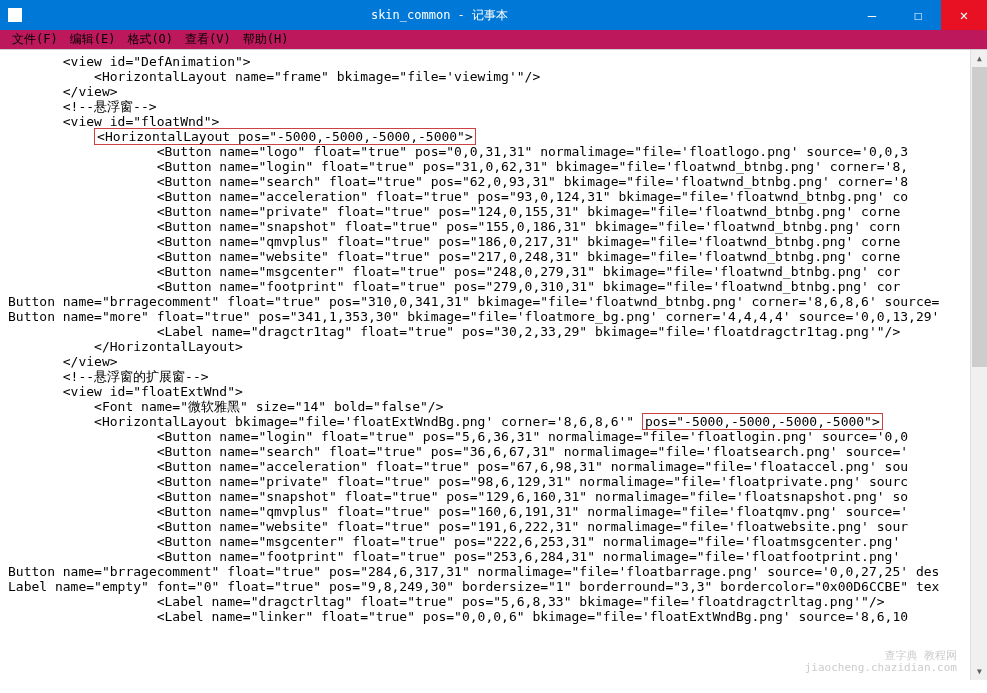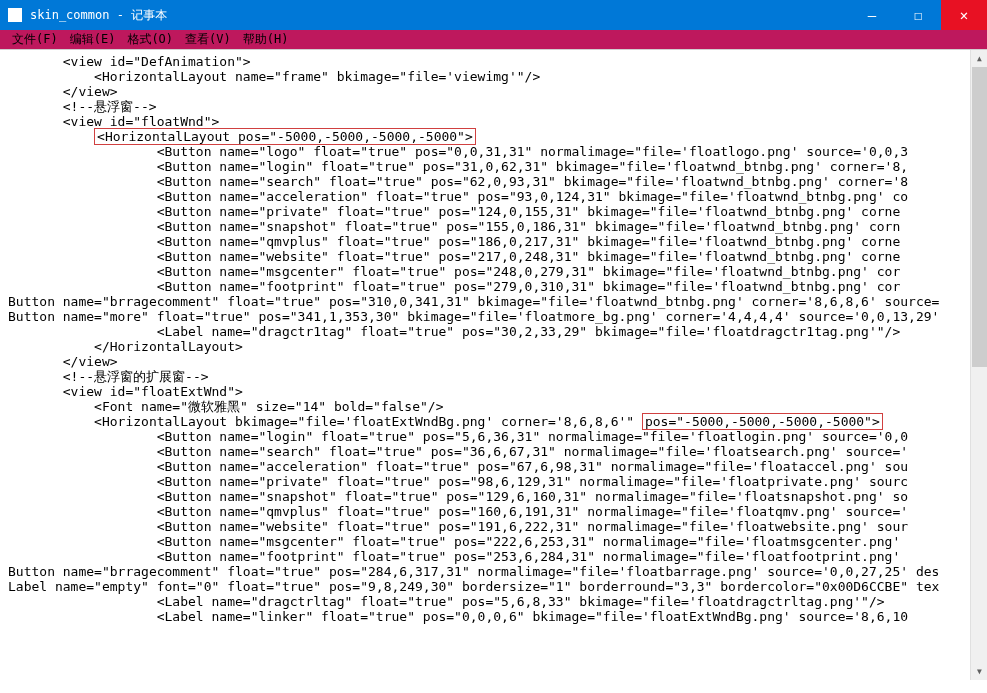--- a/index.html
+++ b/index.html
@@ -19,21 +19,21 @@
       color: #fff;
     }
     .titlebar-icon {
       width: 14px; height: 14px;
       margin: 0 8px;
       background: #fff;
       display: inline-block;
     }
     .titlebar-title {
       flex: 1;
-      text-align: left;
+      text-align: center;
       font-size: 12px;
     }
     .titlebar-btns { display: flex; }
     .titlebar-btn {
       width: 46px; height: 30px;
       display: flex; align-items: center; justify-content: center;
       color: #fff; font-size: 14px;
     }
     .titlebar-btn.close { background: #e81123; }
     .menubar {
@@ -142,19 +142,21 @@
 <span>                   &lt;Button name="private" float="true" pos="98,6,129,31" normalimage="file='floatprivate.png' sourc</span>
 <span>                   &lt;Button name="snapshot" float="true" pos="129,6,160,31" normalimage="file='floatsnapshot.png' so</span>
 <span>                   &lt;Button name="qmvplus" float="true" pos="160,6,191,31" normalimage="file='floatqmv.png' source='</span>
 <span>                   &lt;Button name="website" float="true" pos="191,6,222,31" normalimage="file='floatwebsite.png' sour</span>
 <span>                   &lt;Button name="msgcenter" float="true" pos="222,6,253,31" normalimage="file='floatmsgcenter.png' </span>
 <span>                   &lt;Button name="footprint" float="true" pos="253,6,284,31" normalimage="file='floatfootprint.png' </span>
 <span>Button name="brragecomment" float="true" pos="284,6,317,31" normalimage="file='floatbarrage.png' source='0,0,27,25' des</span>
 <span>Label name="empty" font="0" float="true" pos="9,8,249,30" bordersize="1" borderround="3,3" bordercolor="0x00D6CCBE" tex</span>
 <span>                   &lt;Label name="dragctrltag" float="true" pos="5,6,8,33" bkimage="file='floatdragctrltag.png'"/&gt;</span>
 <span>                   &lt;Label name="linker" float="true" pos="0,0,0,6" bkimage="file='floatExtWndBg.png' source='8,6,10</span>
+<div class="watermark"><span>查字典</span> 教程网
+<span>jiaocheng.chazidian.com</span></div>
 </div>
 
 <div class="scrollbar-v">
   <div class="arrow">▲</div>
   <div class="thumb"></div>
   <div class="arrow" style="position:absolute;bottom:0">▼</div>
 </div>
 
 </body></html>

